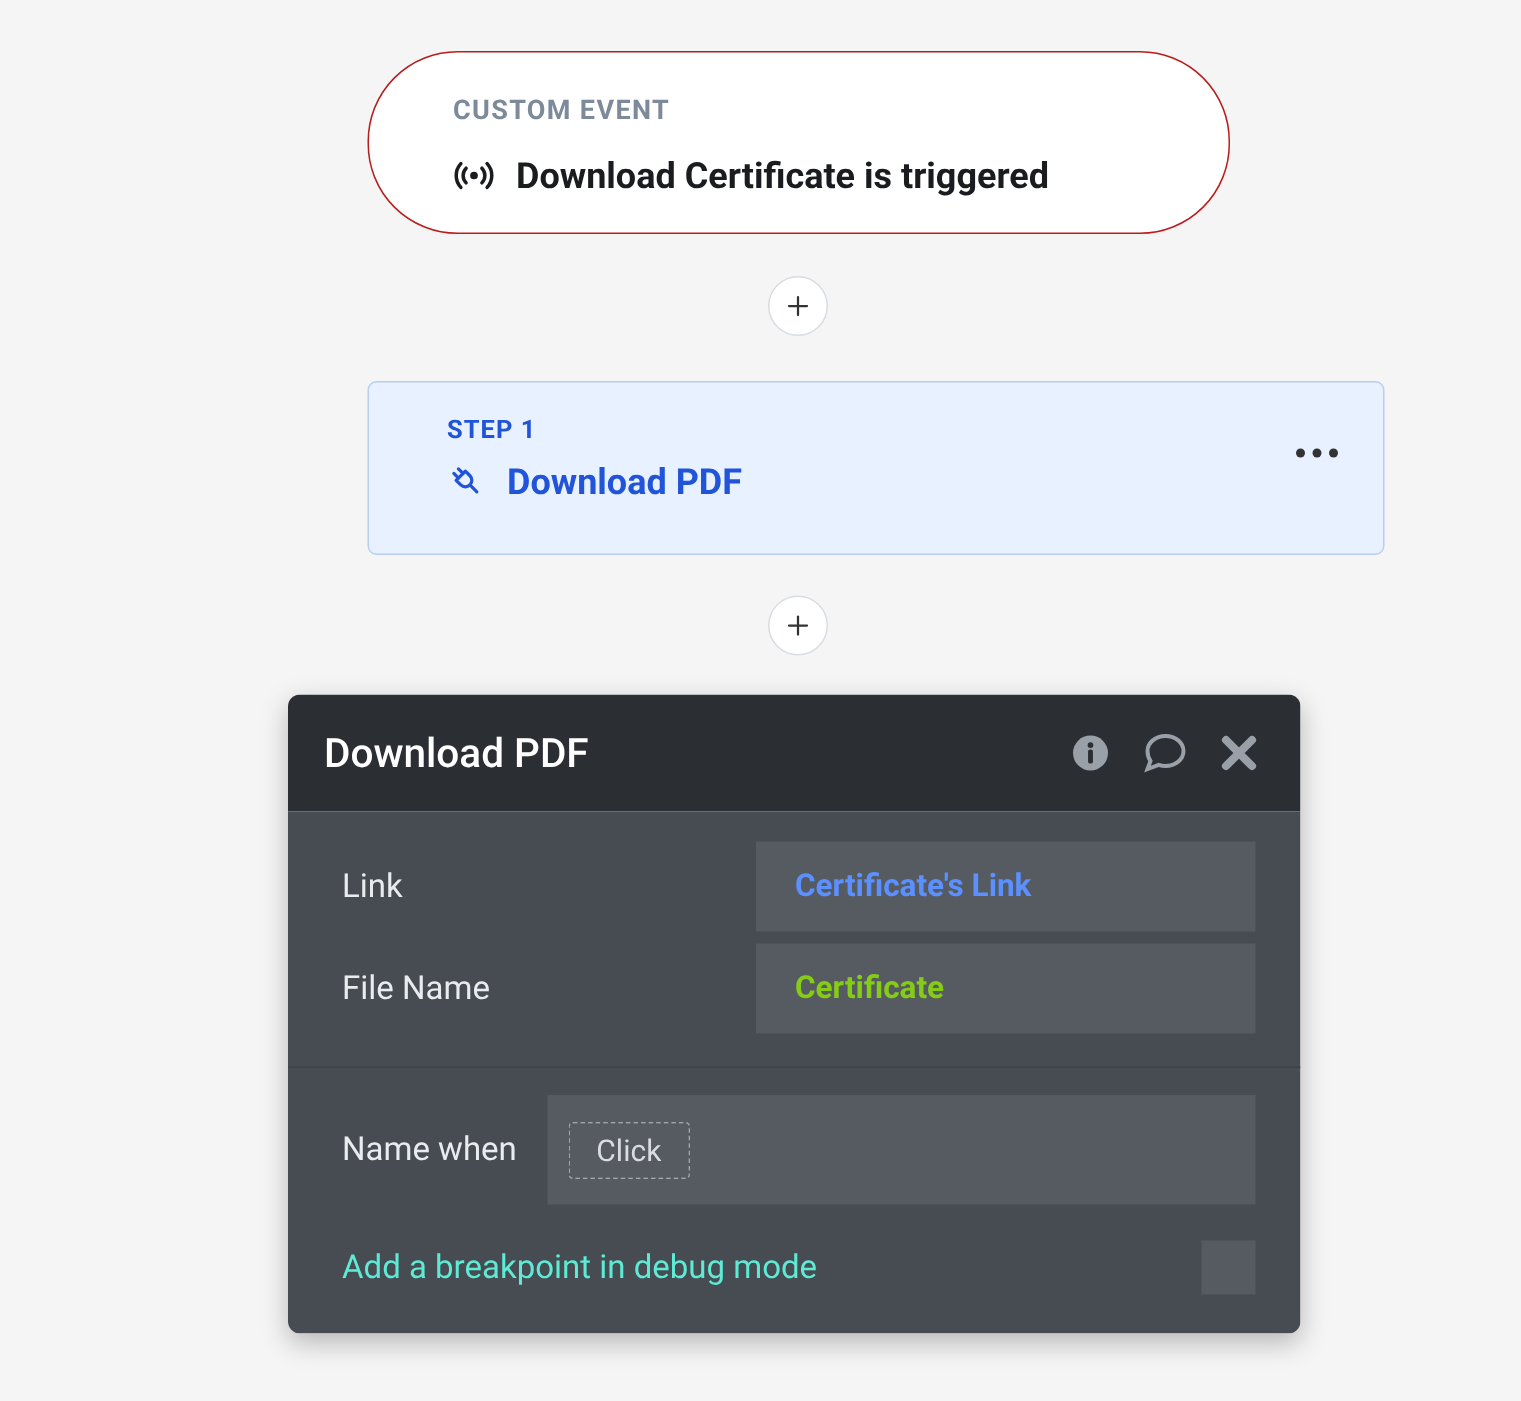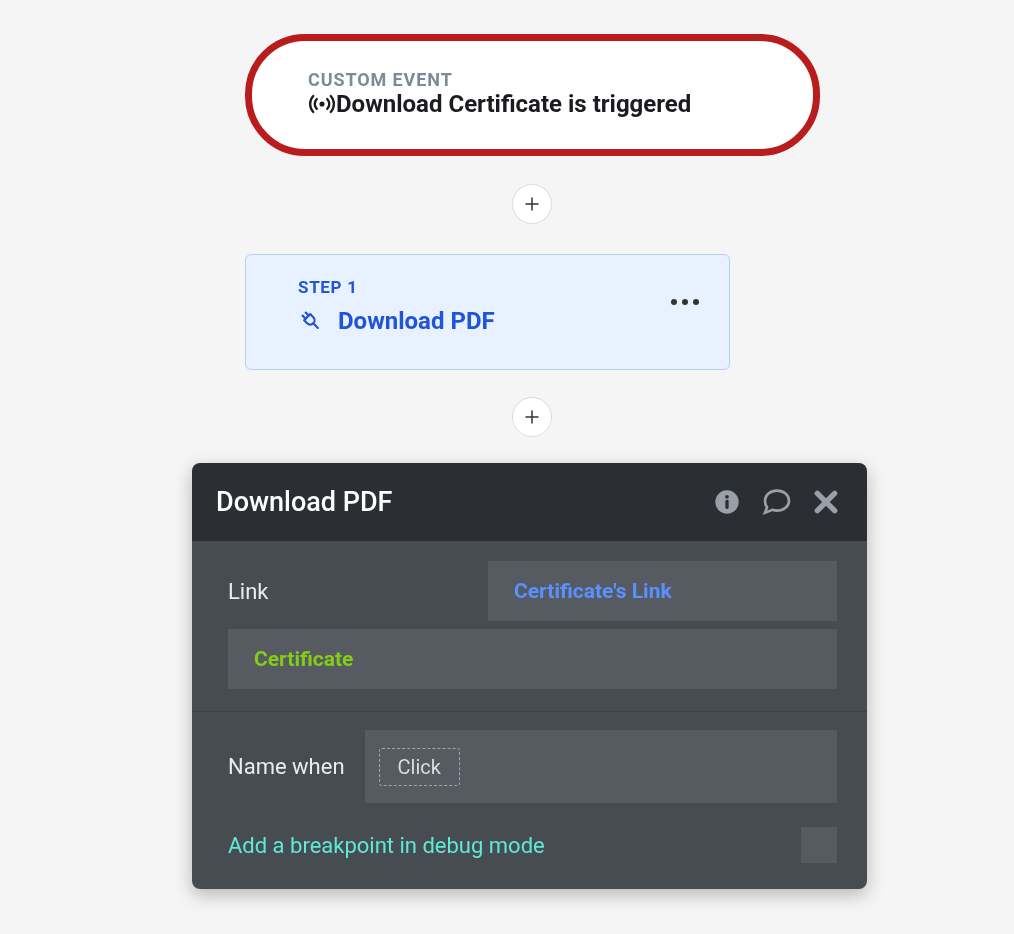--- a/index.html
+++ b/index.html
@@ -17,35 +17,36 @@
   }
 
   
   .event-card {
     position: absolute;
     left: 245px;
     top: 34px;
     width: 575px;
     height: 122px;
     background: #ffffff;
-    border: 7px solid #b91c1c;
+    border: 1px solid #b91c1c;
     border-radius: 60px;
     padding: 28px 56px 24px 56px;
     box-shadow: 0 1px 2px rgba(0,0,0,0.02);
   }
   .event-label {
     font-size: 18px;
     font-weight: 700;
     letter-spacing: 0.05em;
     color: #7d8a99;
   }
   .event-title-row {
     display: flex;
     align-items: center;
-    margin-top: 0;
+    gap: 14px;
+    margin-top: 19px;
   }
   .event-title {
     font-size: 24px;
     font-weight: 700;
     color: #1a1c1f;
   }
   .broadcast-icon svg { width: 28px; height: 28px; display: block; }
 
   
   .plus-btn {
@@ -63,21 +64,21 @@
   }
   .plus-btn.p1 { top: 184px; }
   .plus-btn.p2 { top: 397px; }
   .plus-btn svg { width: 18px; height: 18px; }
 
   
   .step-card {
     position: absolute;
     left: 245px;
     top: 254px;
-    width: 485px;
+    width: 678px;
     height: 116px;
     border-radius: 6px;
     background: #e8f1ff;
     border: 1px solid #b7cdf1;
     padding: 22px 34px 22px 52px;
   }
   .step-label {
     font-size: 17px;
     font-weight: 700;
     letter-spacing: 0.04em;
@@ -142,21 +143,21 @@
     background: #474c53;
     color: #e9ecef;
   }
   .prop-section {
     padding: 20px 30px 22px 36px;
   }
   .prop-row {
     display: flex;
     align-items: center;
     height: 60px;
-    gap: 0;
+    gap: 16px;
     margin-top: 8px;
   }
   .prop-row:first-child { margin-top: 0; }
   .prop-label {
     width: 260px;
     font-size: 22px;
     color: #e9ecef;
     flex-shrink: 0;
   }
   .prop-input {
@@ -304,20 +305,21 @@
 
     <div class="panel-body">
       <div class="prop-section">
         <div class="prop-row">
           <div class="prop-label">Link</div>
           <div class="prop-input dyn">
             <span>Certificate's Link</span>
           </div>
         </div>
         <div class="prop-row">
+          <div class="prop-label">File Name</div>
           <div class="prop-input text">
             <span>Certificate</span>
           </div>
         </div>
       </div>
 
       <div class="divider"></div>
 
       <div class="cond-section">
         <div class="cond-row">

